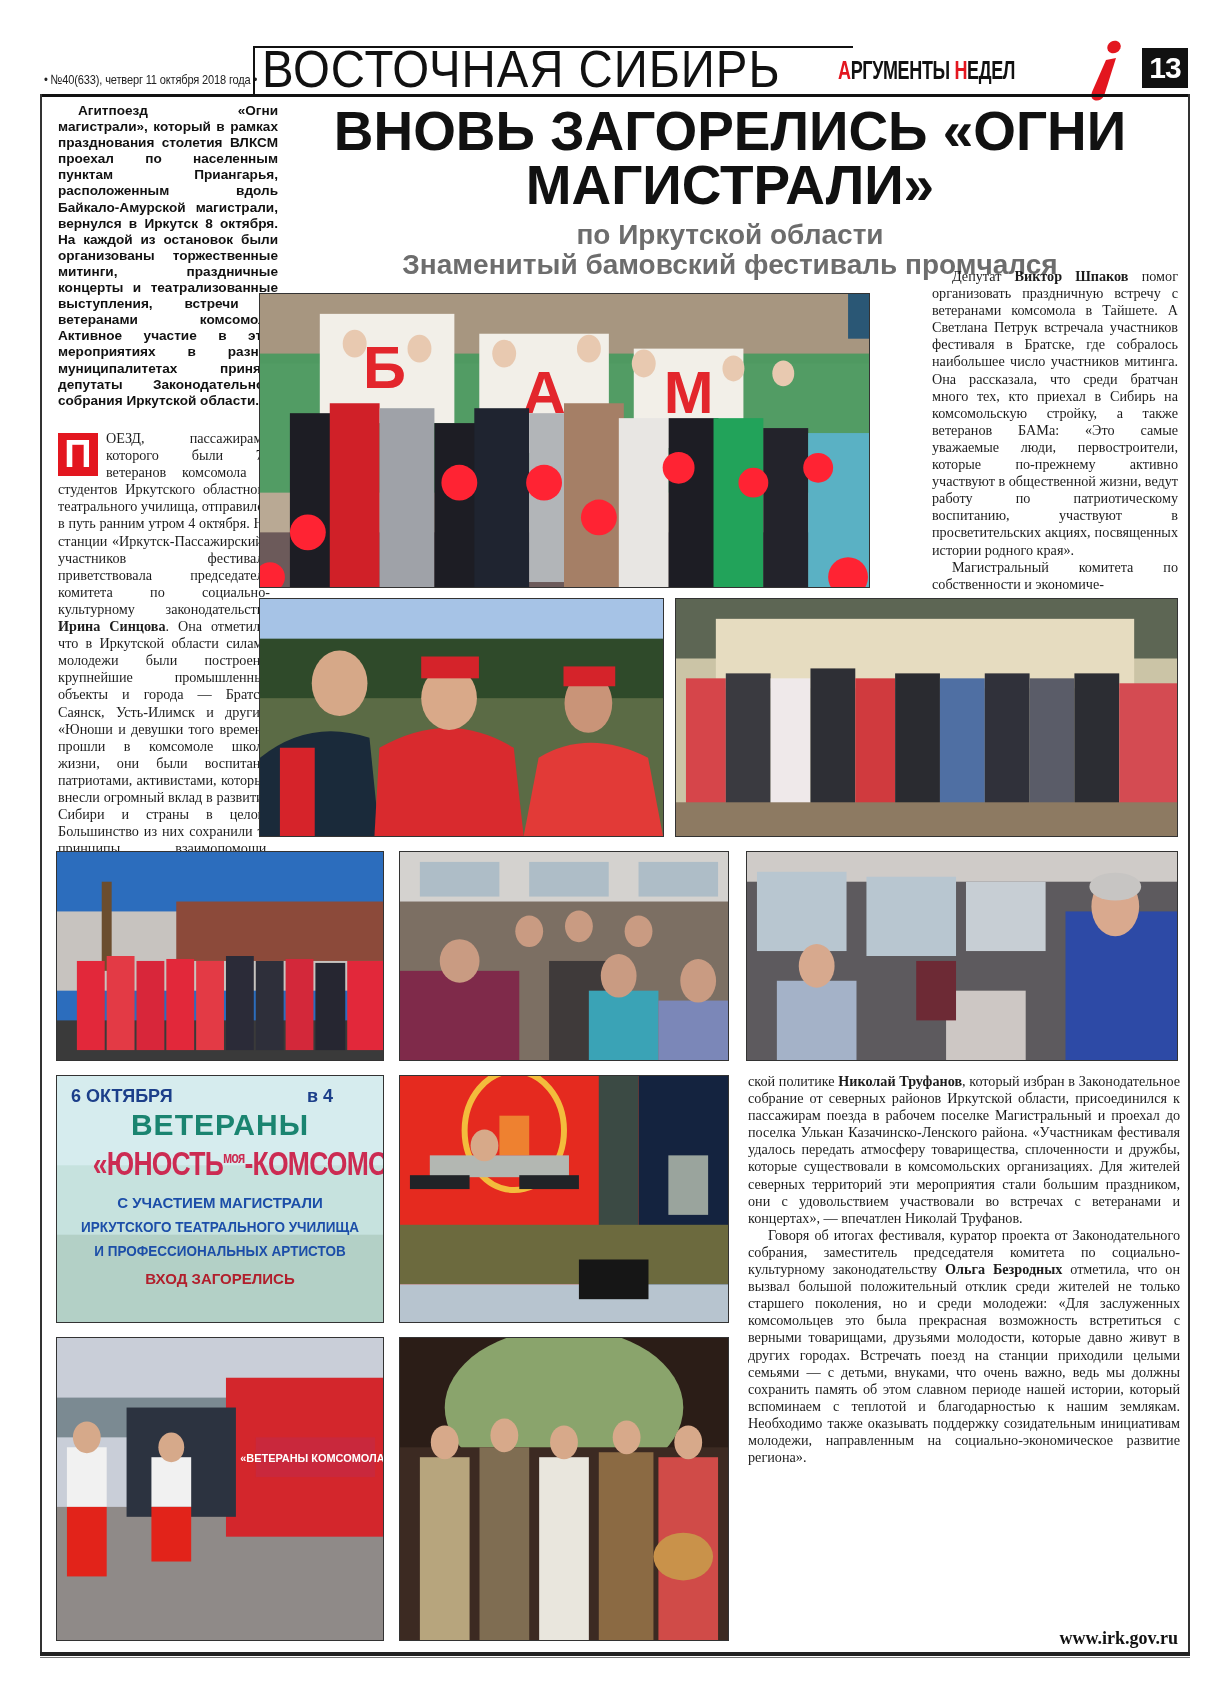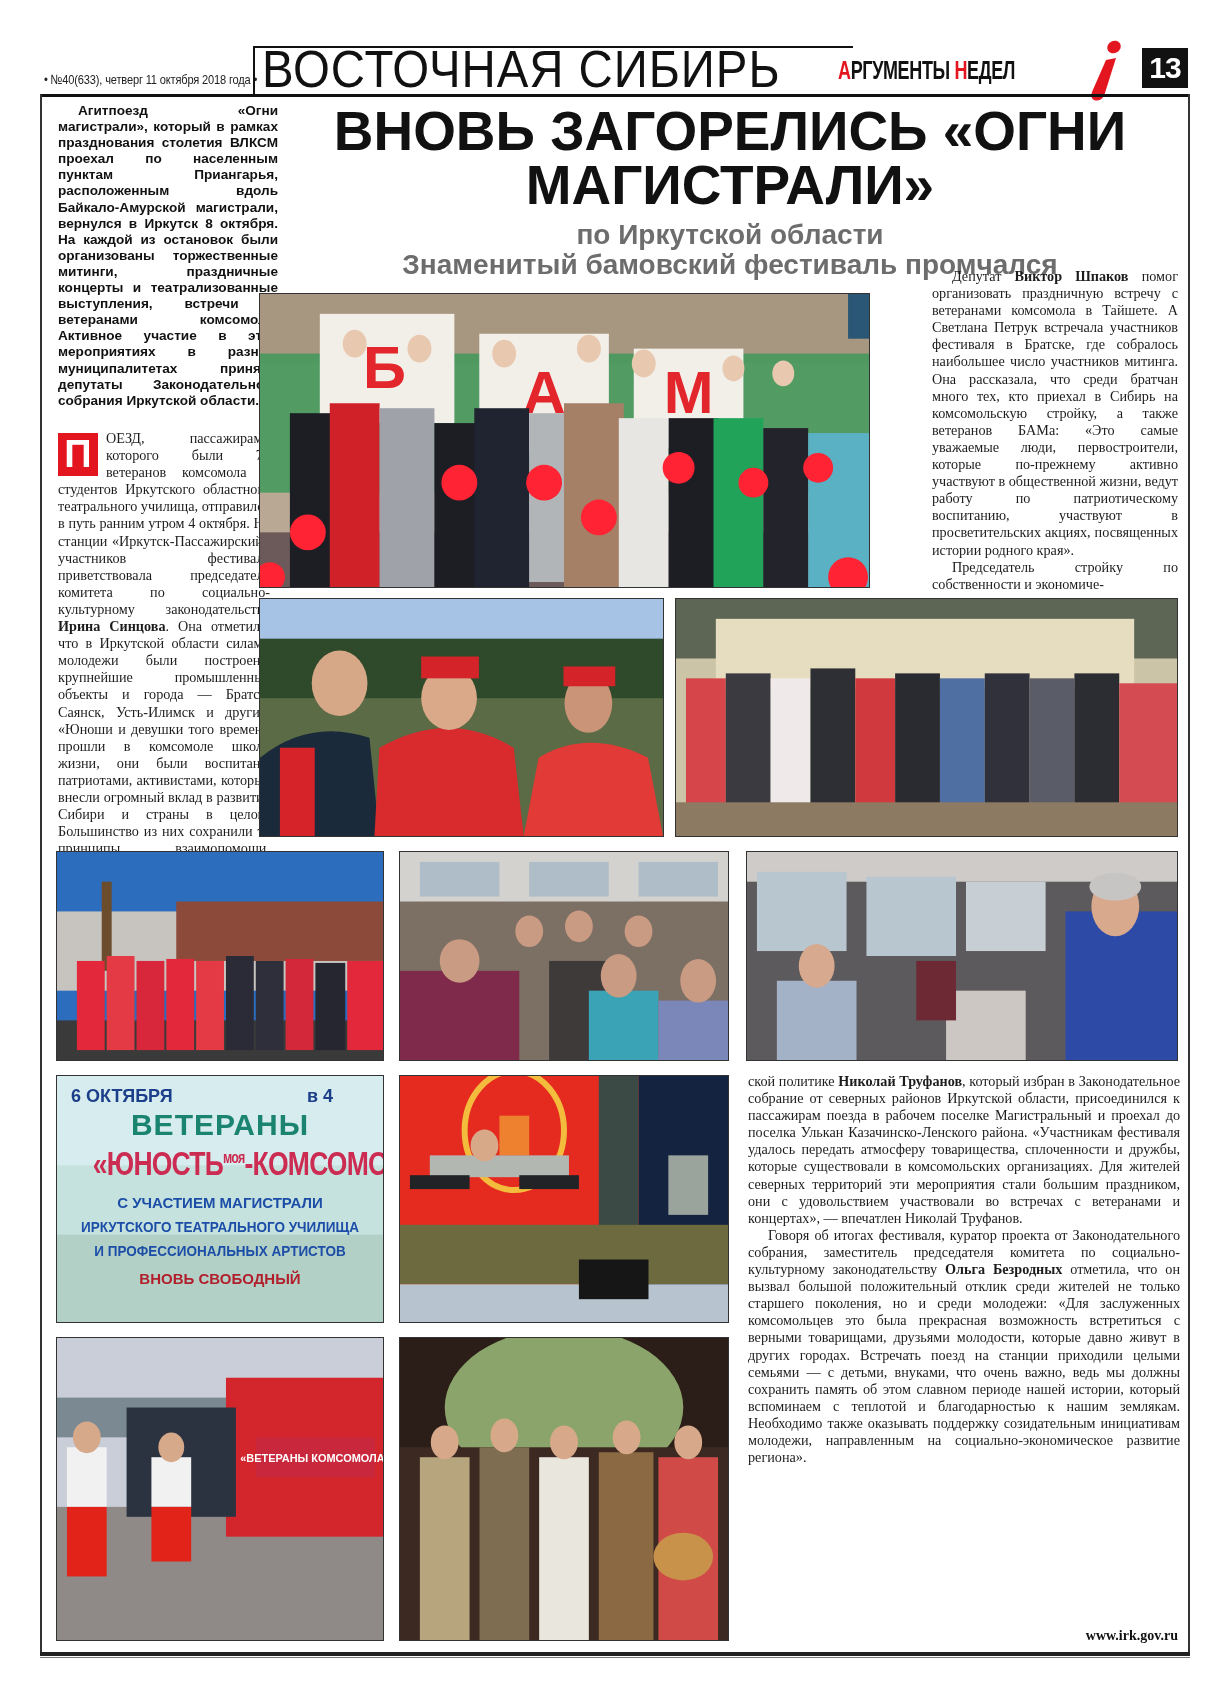--- a/index.html
+++ b/index.html
@@ -30,21 +30,21 @@
   .subheadline { position: absolute; left: 300px; top: 220px; width: 860px; text-align: center; font-family: "Liberation Sans", sans-serif; font-weight: 700; font-size: 28px; line-height: 30px; color: #6d6d6d; }
 
   
   .col { position: absolute; font-size: 14.2px; line-height: 17.1px; text-align: justify; color: #1c1c1c; hyphens: manual; }
   .col p { text-indent: 20px; }
   .col b { font-weight: 700; }
   .col-left { left: 58px; top: 430px; width: 212px; }
   .col-right-top { left: 932px; top: 268px; width: 246px; }
   .col-bottom { left: 748px; top: 1073px; width: 432px; }
   .dropcap { float: left; width: 40px; height: 43px; background: #e3161f; color: #fff; font-family: "Liberation Sans", sans-serif; font-weight: 700; font-size: 38px; line-height: 43px; text-align: center; margin: 3px 8px 0 0; text-indent: 0; }
-  .source { position: absolute; right: 52px; top: 1628px; font-family: "Liberation Serif", serif; font-weight: 700; font-size: 14px; color: #111; }
+  .source { position: absolute; right: 52px; top: 1628px; font-family: "Liberation Serif", serif; font-weight: 700; font-size: 18px; color: #111; }
 
   
   .photo { position: absolute; border: 1px solid #333; overflow: hidden; }
   .photo svg { width: 100%; height: 100%; display: block; }
   .p1 { left: 259px; top: 293px; width: 611px; height: 295px; }
   .p2 { left: 259px; top: 598px; width: 405px; height: 239px; }
   .p3 { left: 675px; top: 598px; width: 503px; height: 239px; }
   .p4 { left: 56px; top: 851px; width: 328px; height: 210px; }
   .p5 { left: 399px; top: 851px; width: 330px; height: 210px; }
   .p6 { left: 746px; top: 851px; width: 432px; height: 210px; }
@@ -90,21 +90,21 @@
 </div>
 
 <div class="col col-left">
   <p style="text-indent:0">
     <span class="dropcap">П</span><span>ОЕЗД, пассажирами которого были 77 ветеранов комсомола и студентов Иркутского областного театрального училища, отправился в путь ранним утром 4 октября. На станции «Иркутск-Пассажирский» участников фестиваля приветствовала председатель комитета по социально-культурному законодательству </span><b>Ирина Синцова</b><span>. Она отметила, что в Иркутской области силами молодежи были построены крупнейшие промышленные объекты и города — Братск, Саянск, Усть-Илимск и другие: «Юноши и девушки того времени прошли в комсомоле школу жизни, они были воспитаны патриотами, активистами, которые внесли огромный вклад в развитие Сибири и страны в целом. Большинство из них сохранили те принципы взаимопомощи, гражданской активности, которые им прививали в молодости, и стали заслуженными людьми, уважаемыми своими земляками».</span>
   </p>
 </div>
 
 <div class="col col-right-top">
   <p><span>Депутат </span><b>Виктор Шпаков</b><span> помог организовать праздничную встречу с ветеранами комсомола в Тайшете. А Светлана Петрук встречала участников фестиваля в Братске, где собралось наибольшее число участников митинга. Она рассказала, что среди братчан много тех, кто приехал в Сибирь на комсомольскую стройку, а также ветеранов БАМа: «Это самые уважаемые люди, первостроители, которые по-прежнему активно участвуют в общественной жизни, ведут работу по патриотическому воспитанию, участвуют в просветительских акциях, посвященных истории родного края».</span></p>
-  <p>Председатель стройку по собственности и экономиче-</p>
+  <p>Магистральный комитета по собственности и экономиче-</p>
 </div>
 
 <div class="col col-bottom">
   <p style="text-indent:0"><span>ской политике </span><b>Николай Труфанов</b><span>, который избран в Законодательное собрание от северных районов Иркутской области, присоединился к пассажирам поезда в рабочем поселке Магистральный и проехал до поселка Улькан Казачинско-Ленского района. «Участникам фестиваля удалось передать атмосферу товарищества, сплоченности и дружбы, которые существовали в комсомольских организациях. Для жителей северных территорий эти мероприятия стали большим праздником, они с удовольствием участвовали во встречах с ветеранами и концертах», — впечатлен Николай Труфанов.</span></p>
   <p><span>Говоря об итогах фестиваля, куратор проекта от Законодательного собрания, заместитель председателя комитета по социально-культурному законодательству </span><b>Ольга Безродных</b><span> отметила, что он вызвал большой положительный отклик среди жителей не только старшего поколения, но и среди молодежи: «Для заслуженных комсомольцев это была прекрасная возможность встретиться с верными товарищами, друзьями молодости, которые давно живут в других городах. Встречать поезд на станции приходили целыми семьями — с детьми, внуками, что очень важно, ведь мы должны сохранить память об этом славном периоде нашей истории, который вспоминаем с теплотой и благодарностью к нашим землякам. Необходимо также оказывать поддержку созидательным инициативам молодежи, направленным на социально-экономическое развитие региона».</span></p>
 </div>
 <div class="source">www.irk.gov.ru</div>
 
 <div class="photo p1">
   <svg viewBox="0 0 611 295" preserveAspectRatio="none">
@@ -262,21 +262,21 @@
   </svg>
   <div class="poster-text" style="top:10px;left:14px;width:auto;text-align:left;font-size:18px;color:#1c3f8a;">6 ОКТЯБРЯ</div>
   <div class="poster-text" style="top:10px;left:250px;width:auto;text-align:left;font-size:18px;color:#1c3f8a;">в 4</div>
   <div class="poster-text" style="top:32px;font-size:30px;color:#1a8470;letter-spacing:1px;">ВЕТЕРАНЫ</div>
   <div class="poster-text" style="top:68px;font-size:34px;color:#cc2b52;transform:scaleX(0.78);letter-spacing:-1px;">
     <span>«ЮНОСТЬ</span><sup style="font-size:16px;">моя</sup><span>-КОМСОМОЛ»</span>
   </div>
   <div class="poster-text" style="top:118px;font-size:15px;color:#1c4ea8;">С УЧАСТИЕМ МАГИСТРАЛИ</div>
   <div class="poster-text" style="top:142px;font-size:15px;color:#1c4ea8;transform:scaleX(0.9);">ИРКУТСКОГО ТЕАТРАЛЬНОГО УЧИЛИЩА</div>
   <div class="poster-text" style="top:166px;font-size:15px;color:#1c4ea8;transform:scaleX(0.9);">И ПРОФЕССИОНАЛЬНЫХ АРТИСТОВ</div>
-  <div class="poster-text" style="top:194px;font-size:15px;color:#b11f2c;">ВНОВЬ СВОБОДНЫЙ</div>
+  <div class="poster-text" style="top:194px;font-size:15px;color:#b11f2c;">ВХОД ЗАГОРЕЛИСЬ</div>
 </div>
 
 <div class="photo p8">
   <svg viewBox="0 0 330 248" preserveAspectRatio="none">
     <rect width="330" height="248" fill="#e52a1f"></rect>
     <rect x="240" y="0" width="90" height="248" fill="#14233f"></rect>
     <rect x="200" y="0" width="40" height="200" fill="#3b4a44"></rect>
     <ellipse cx="115" cy="55" rx="50" ry="60" fill="none" stroke="#f3bc3c" stroke-width="6"></ellipse>
     <rect x="100" y="40" width="30" height="40" fill="#f3bc3c" opacity="0.6"></rect>
     <rect x="30" y="80" width="140" height="22" fill="#b3b7b2"></rect>

